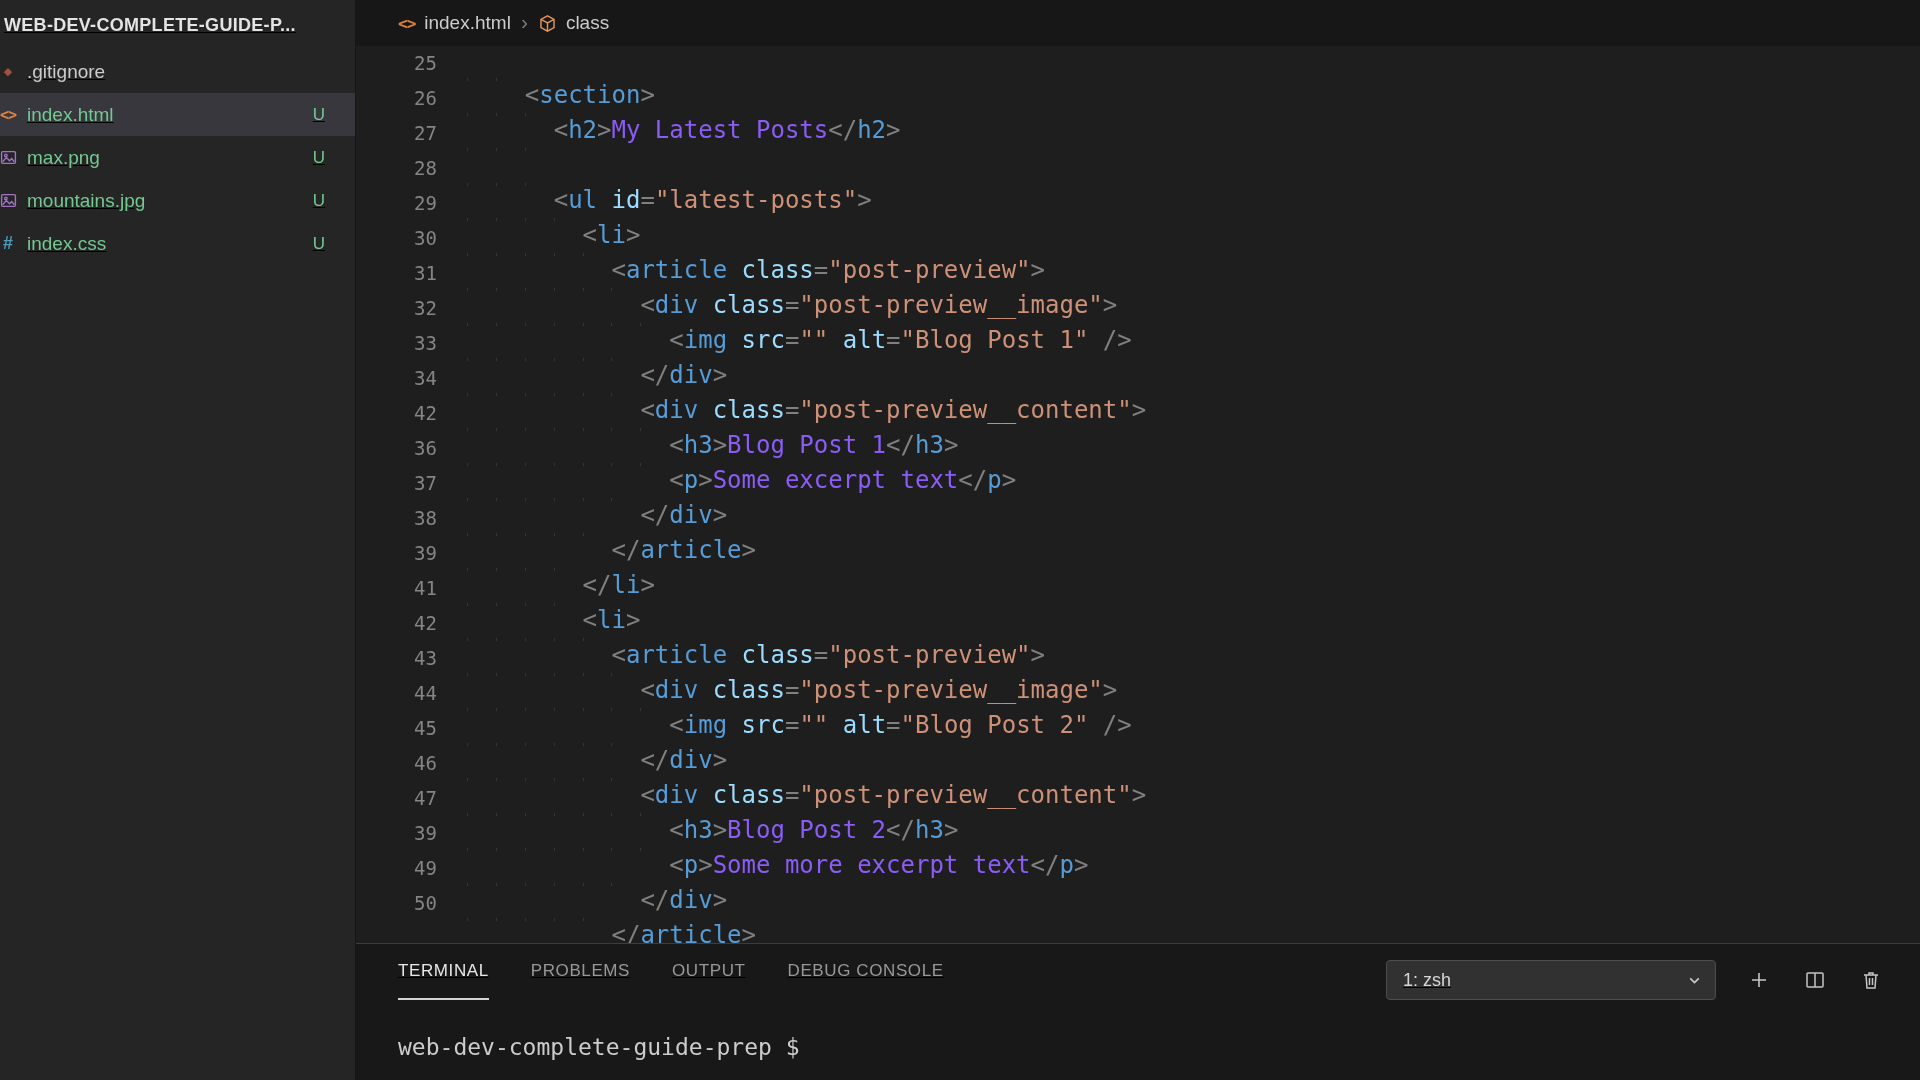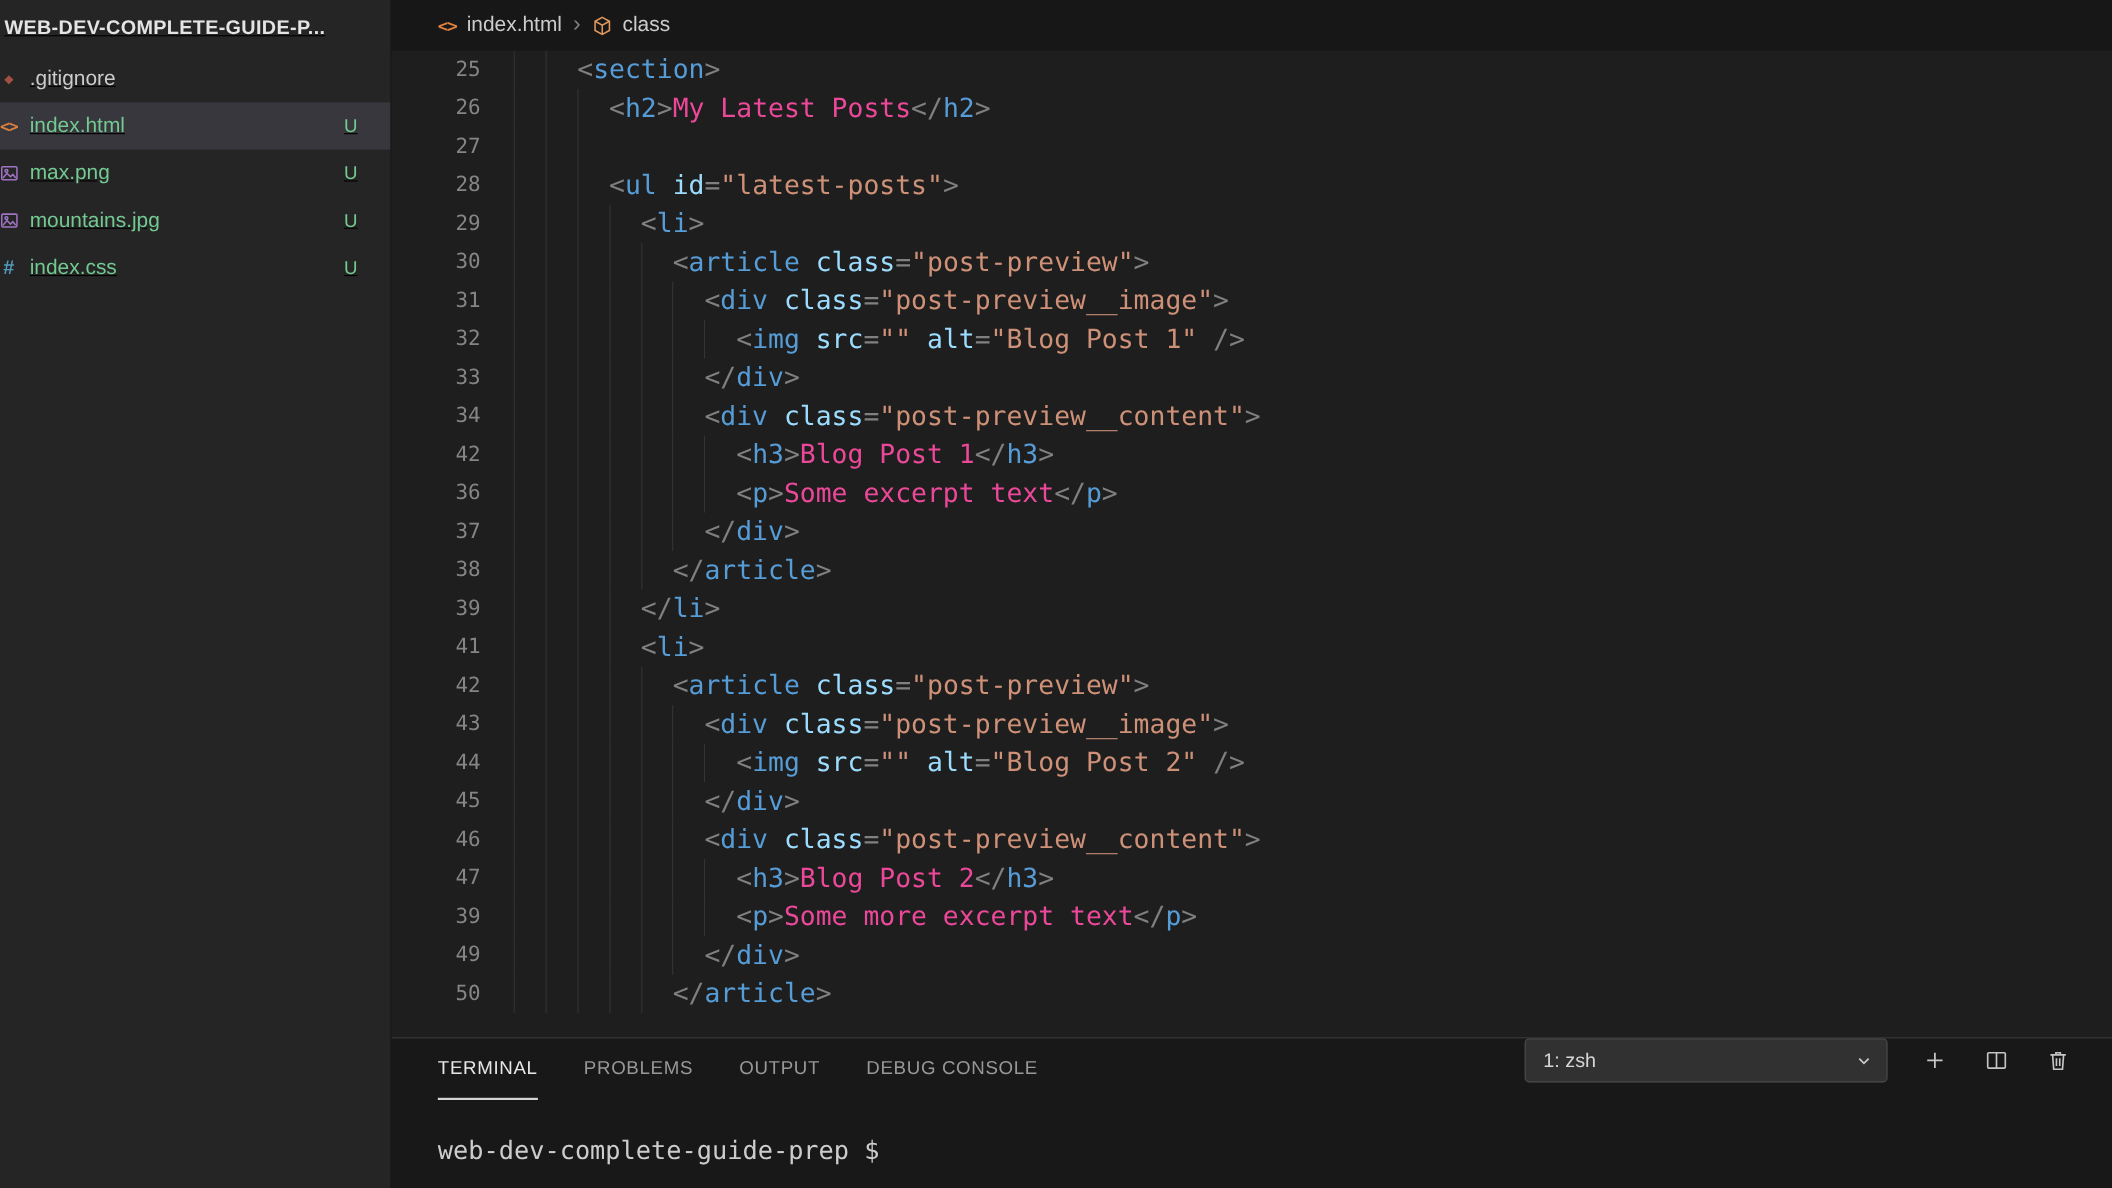--- a/index.html
+++ b/index.html
@@ -31,33 +31,33 @@
   .bc-file-icon { color: #e0823f; font-family: "DejaVu Sans Mono", monospace; font-weight: 700;
     font-size: 16px; letter-spacing: -1px; }
   .bc-item { color: #cccccc; font-size: 19px; cursor: pointer; }
   .bc-sep { color: #7f7f7f; font-size: 21px; margin: 0 1px 3px 1px; }
 
   
   .editor { flex: 1; background: #1e1e1e; overflow: hidden; cursor: text;
     font-family: "DejaVu Sans Mono", monospace; font-size: 24px; line-height: 35px; }
   .code-line { display: flex; height: 35px; }
   .ln { flex: 0 0 81px; text-align: right; font-size: 19px; color: #858585; user-select: none; }
-  .lc { margin-left: 30px; position: relative; white-space: pre; color: #d4d4d4; }
+  .lc { margin-left: 30px; position: relative; white-space: pre; color: #d4d4d4; margin-top: 32px; }
   .guide { position: absolute; top: 0; bottom: 0; width: 1px; background: #343434; }
   .tk-w { color: #d4d4d4; }
   .tk-p { color: #808080; }
   .tk-t { color: #569cd6; }
   .tk-a { color: #9cdcfe; }
   .tk-v { color: #ce9178; }
-  .tk-x { color: #ec4899; }
+  .tk-x { color: #8b5cf6; }
 
   
   .panel { flex: 0 0 137px; height: 137px; background: #181818; border-top: 1px solid #3c3c3c;
     display: flex; flex-direction: column; }
-  .panel-header { height: 56px; display: flex; align-items: flex-start; padding: 0 36px 0 42px; }
+  .panel-header { height: 56px; display: flex; align-items: flex-end; padding: 0 36px 0 42px; text-decoration: underline; }
   .panel-tabs { display: flex; height: 100%; }
   .panel-tab { display: flex; align-items: center; margin-right: 42px; font-size: 17px;
     letter-spacing: .6px; color: #989898; border-bottom: 2px solid transparent; cursor: pointer; }
   .panel-tab.active { color: #e7e7e7; border-bottom-color: #d4d4d4; }
   .panel-actions { margin-left: auto; display: flex; align-items: center; }
   .shell-select { width: 330px; height: 40px; background: #313131; border: 1px solid #4d4d4d;
     border-radius: 4px; display: flex; align-items: center; padding: 0 12px 0 16px;
     color: #d6d6d6; font-size: 18px; cursor: pointer; }
   .shell-select svg { margin-left: auto; }
   .icon-btn { margin-left: 30px; width: 26px; height: 26px; display: flex; align-items: center;

